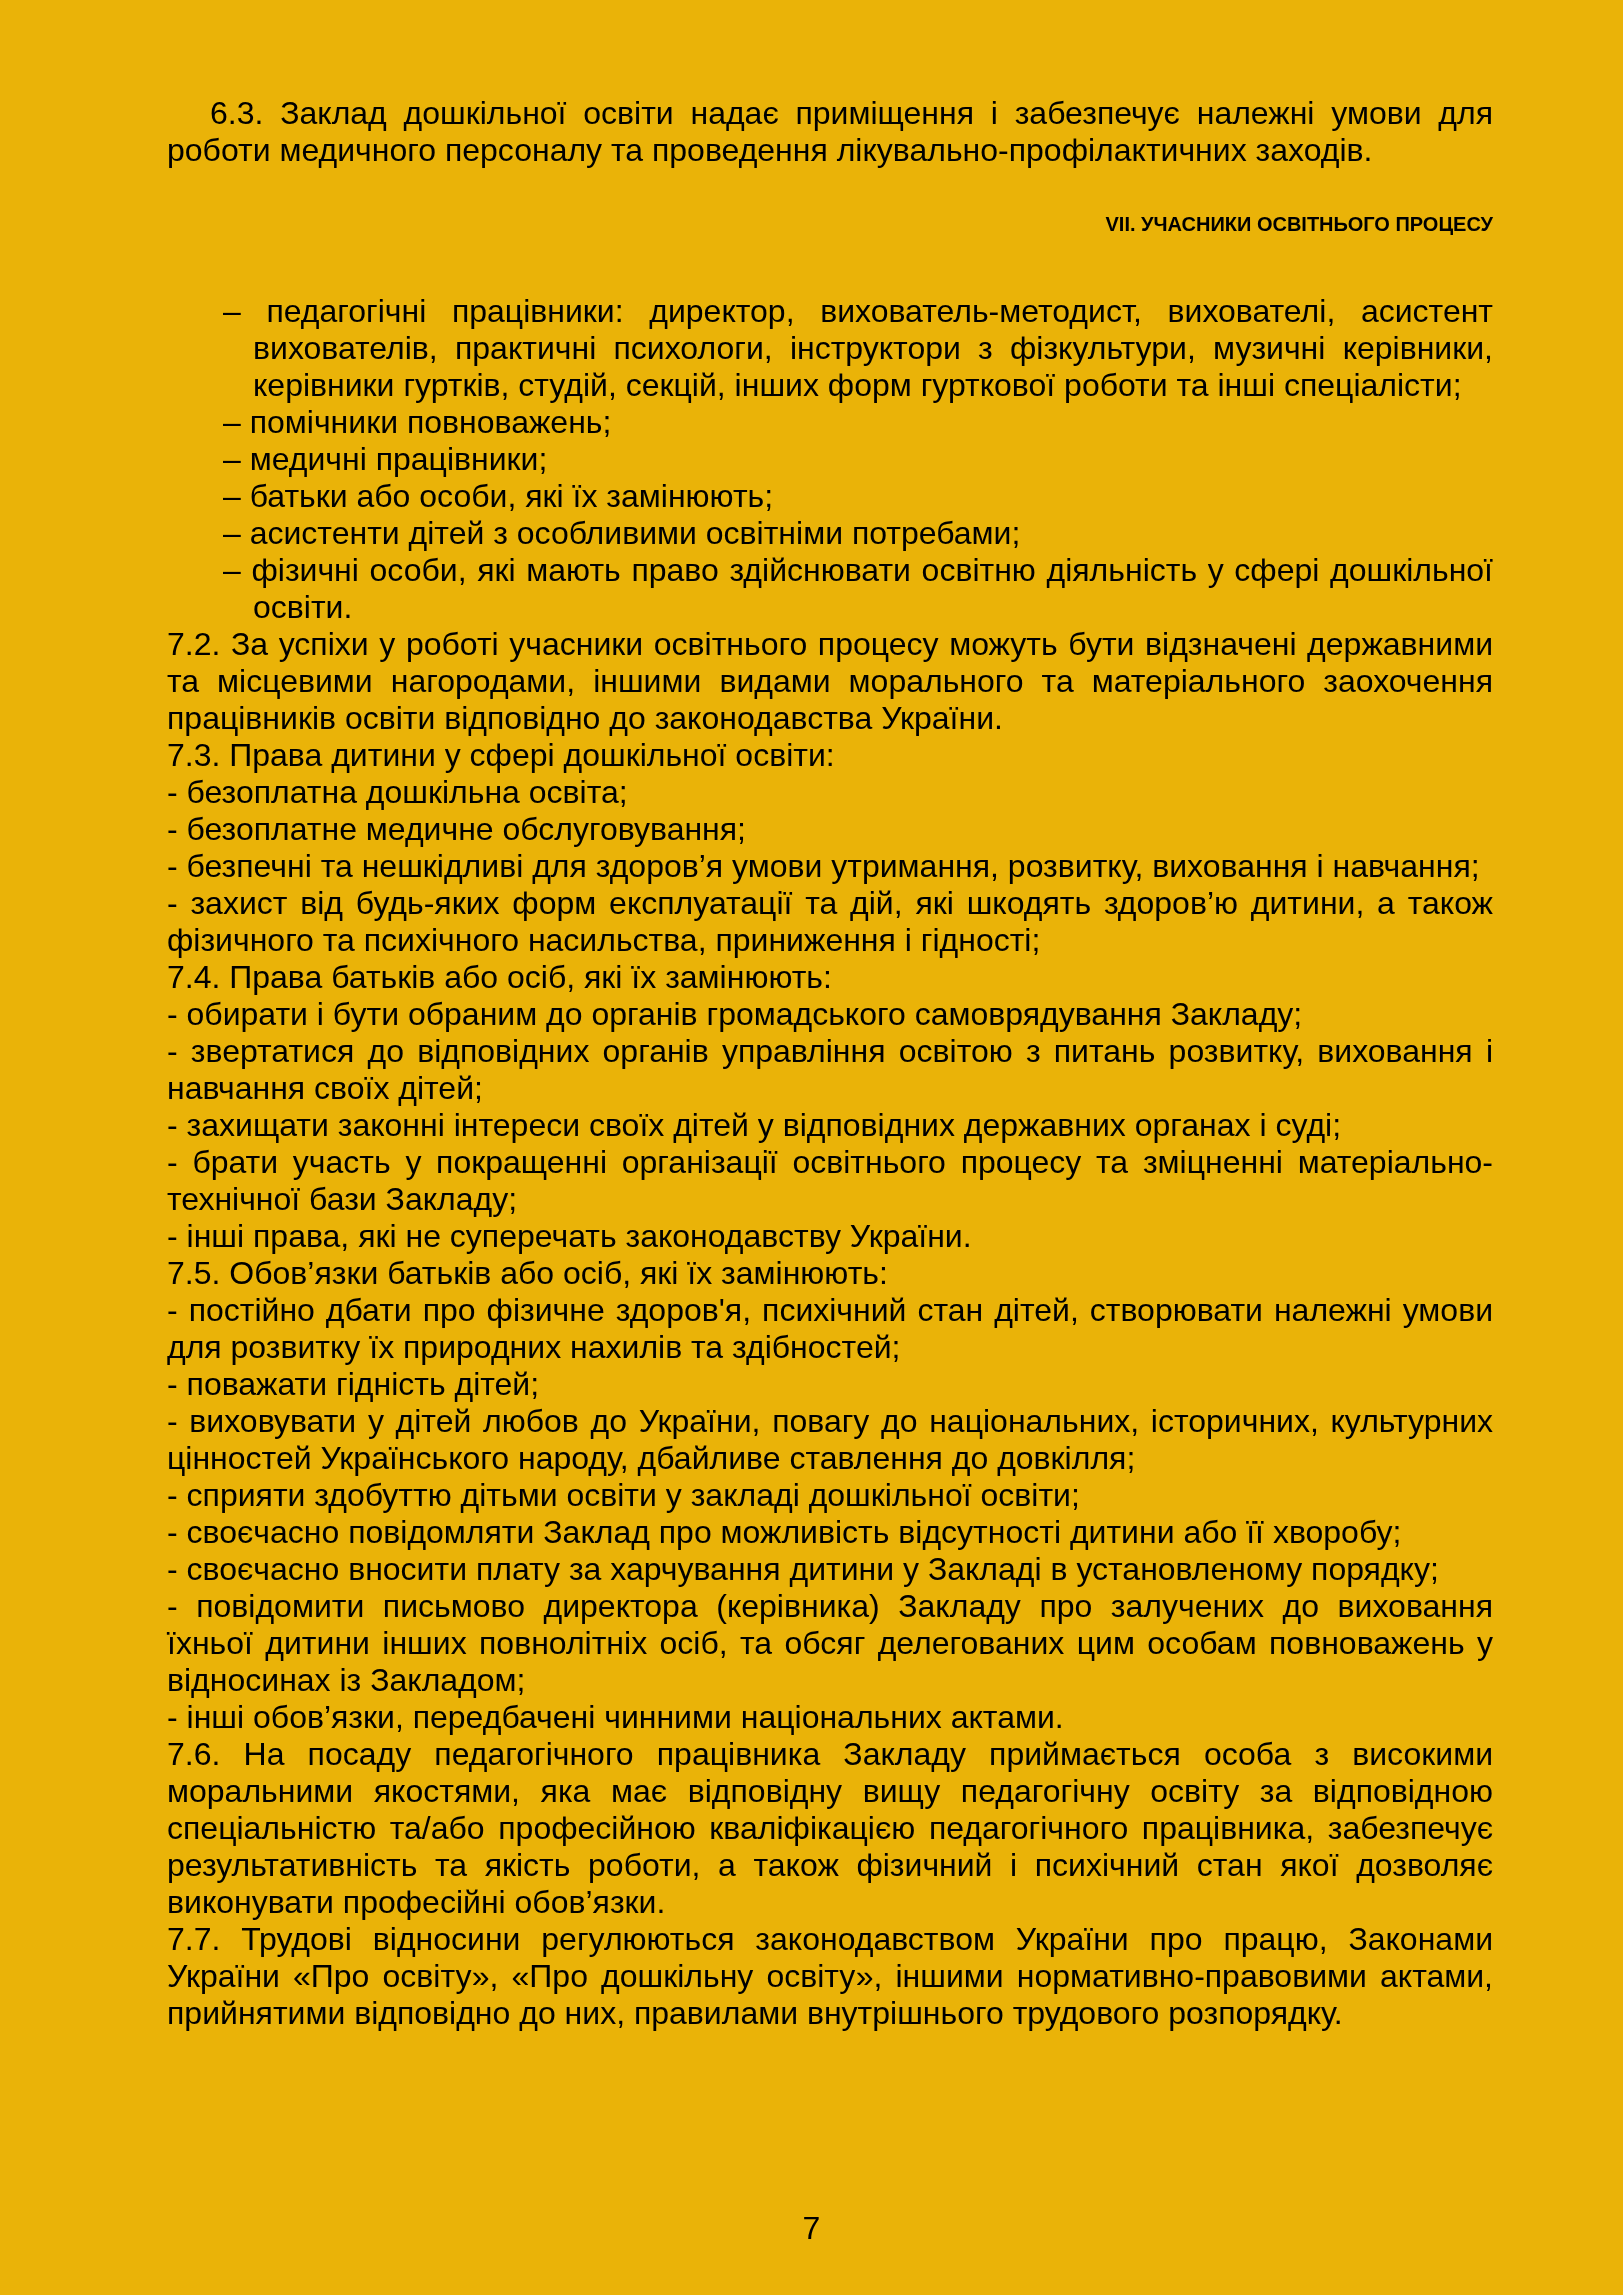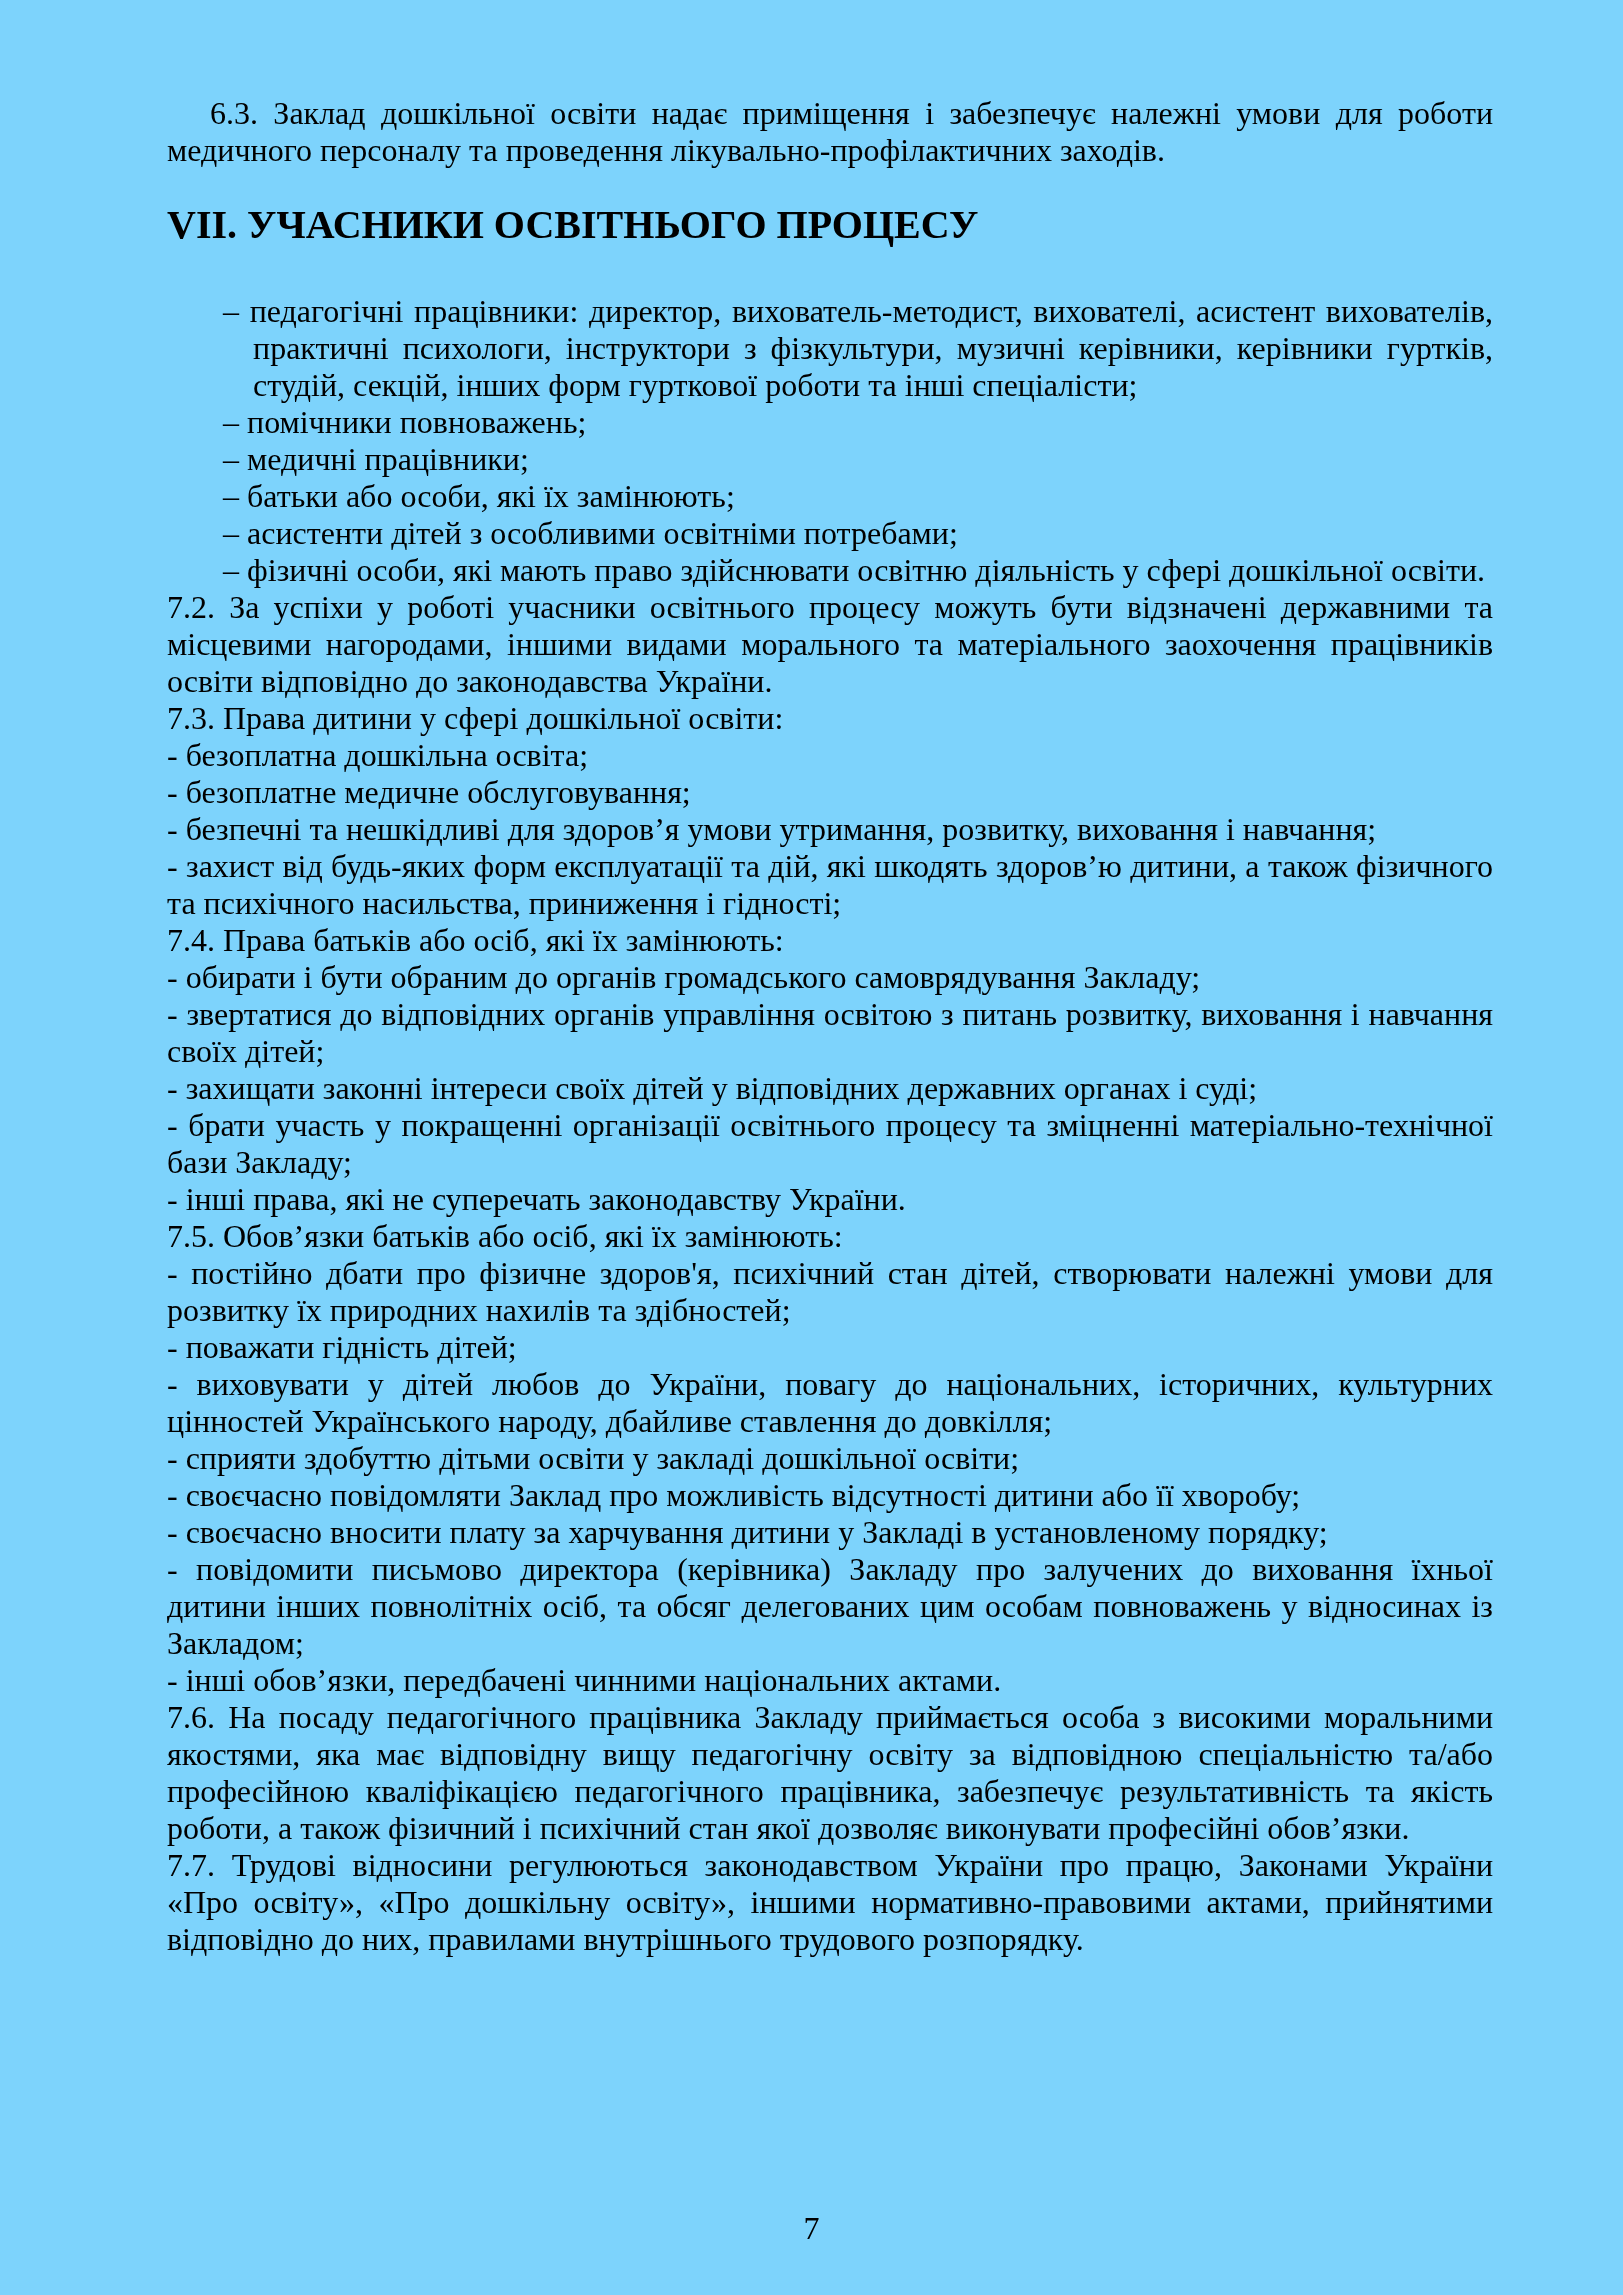--- a/index.html
+++ b/index.html
@@ -4,23 +4,23 @@
 <style>
   html, body {
     margin: 0;
     padding: 0;
     background: #ffffff;
   }
   .page {
     position: relative;
     width: 1623px;
     height: 2295px;
-    background: #7dd3fc;
+    background: #eab308;
     color: #000000;
-    font-family: Liberation Serif, serif;
+    font-family: Liberation Sans, sans-serif;
     overflow: hidden;
   }
   .doc-body {
     position: absolute;
     left: 167px;
     top: 95px;
     width: 1326px;
     font-size: 32px;
     line-height: 37px;
     text-align: justify;
@@ -30,24 +30,24 @@
     padding: 0;
   }
   p.p-indent {
     text-indent: 43px;
   }
   p.p-dash {
     padding-left: 86px;
     text-indent: -30px;
   }
   .doc-heading {
-    font-size: 40px;
+    font-size: 20px;
     line-height: 37px;
     font-weight: bold;
-    text-align: left;
+    text-align: right;
     margin: 37px 0 50px 0;
     padding: 0;
   }
   .page-number {
     position: absolute;
     top: 2210px;
     left: 0;
     width: 100%;
     text-align: center;
     font-size: 32px;

